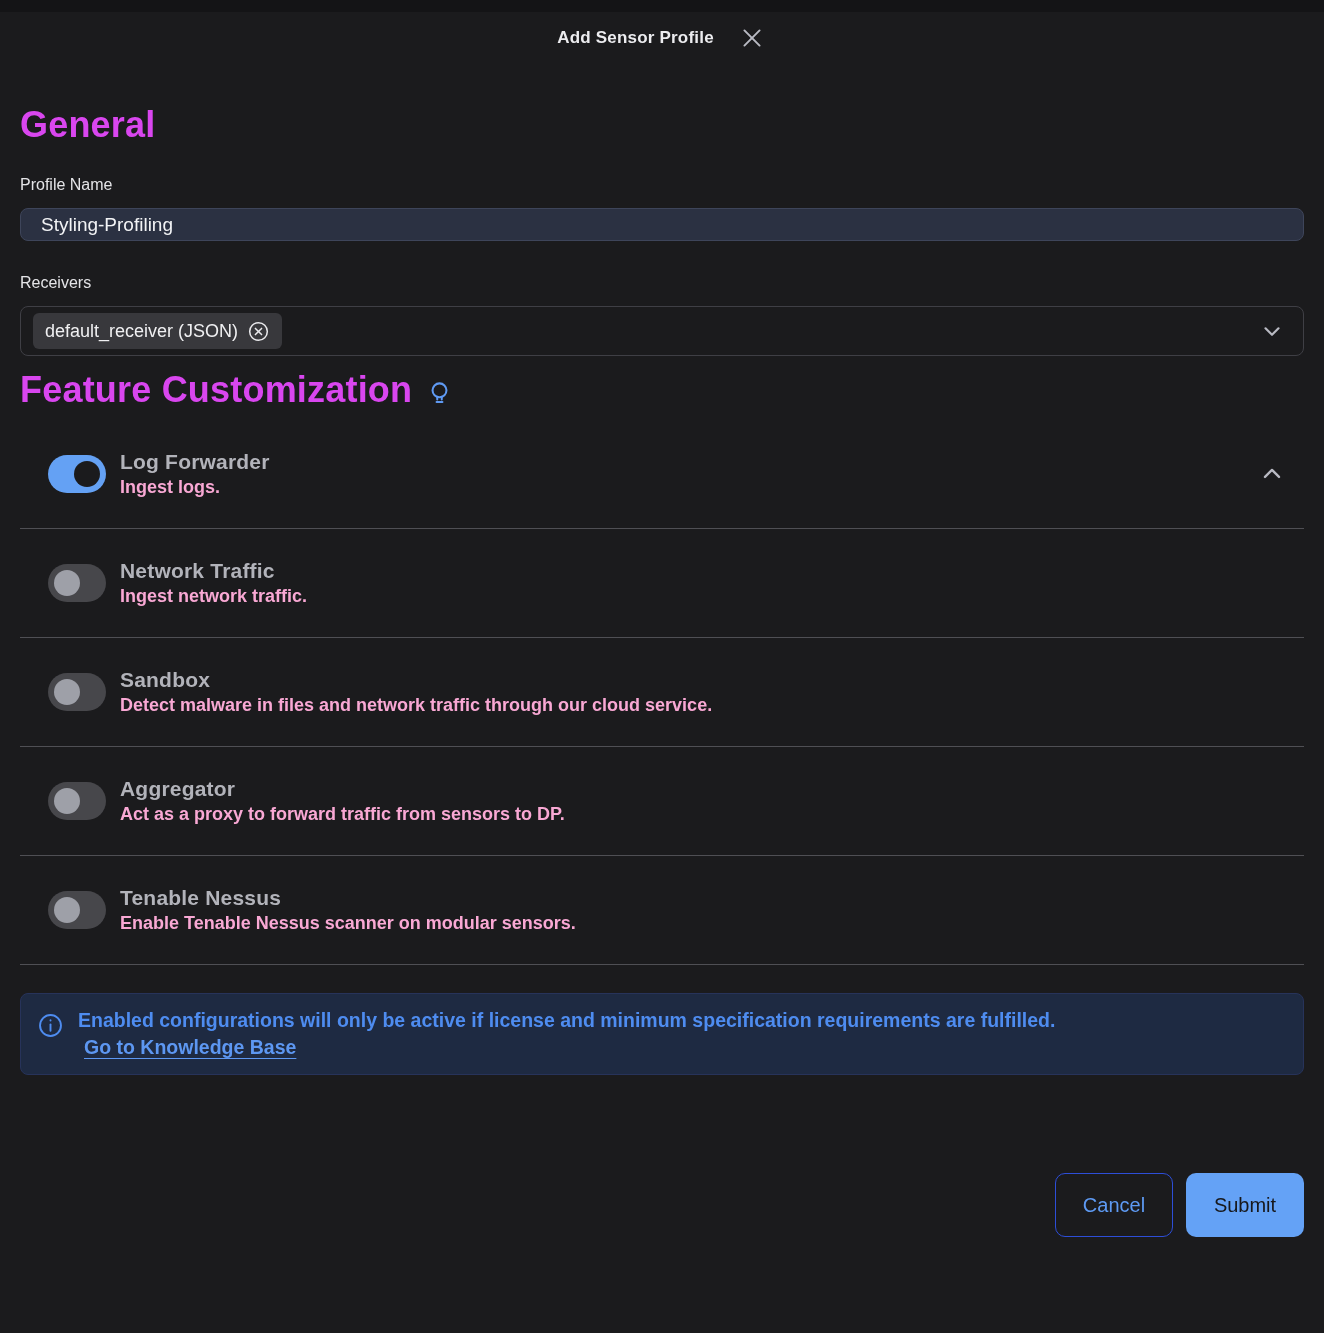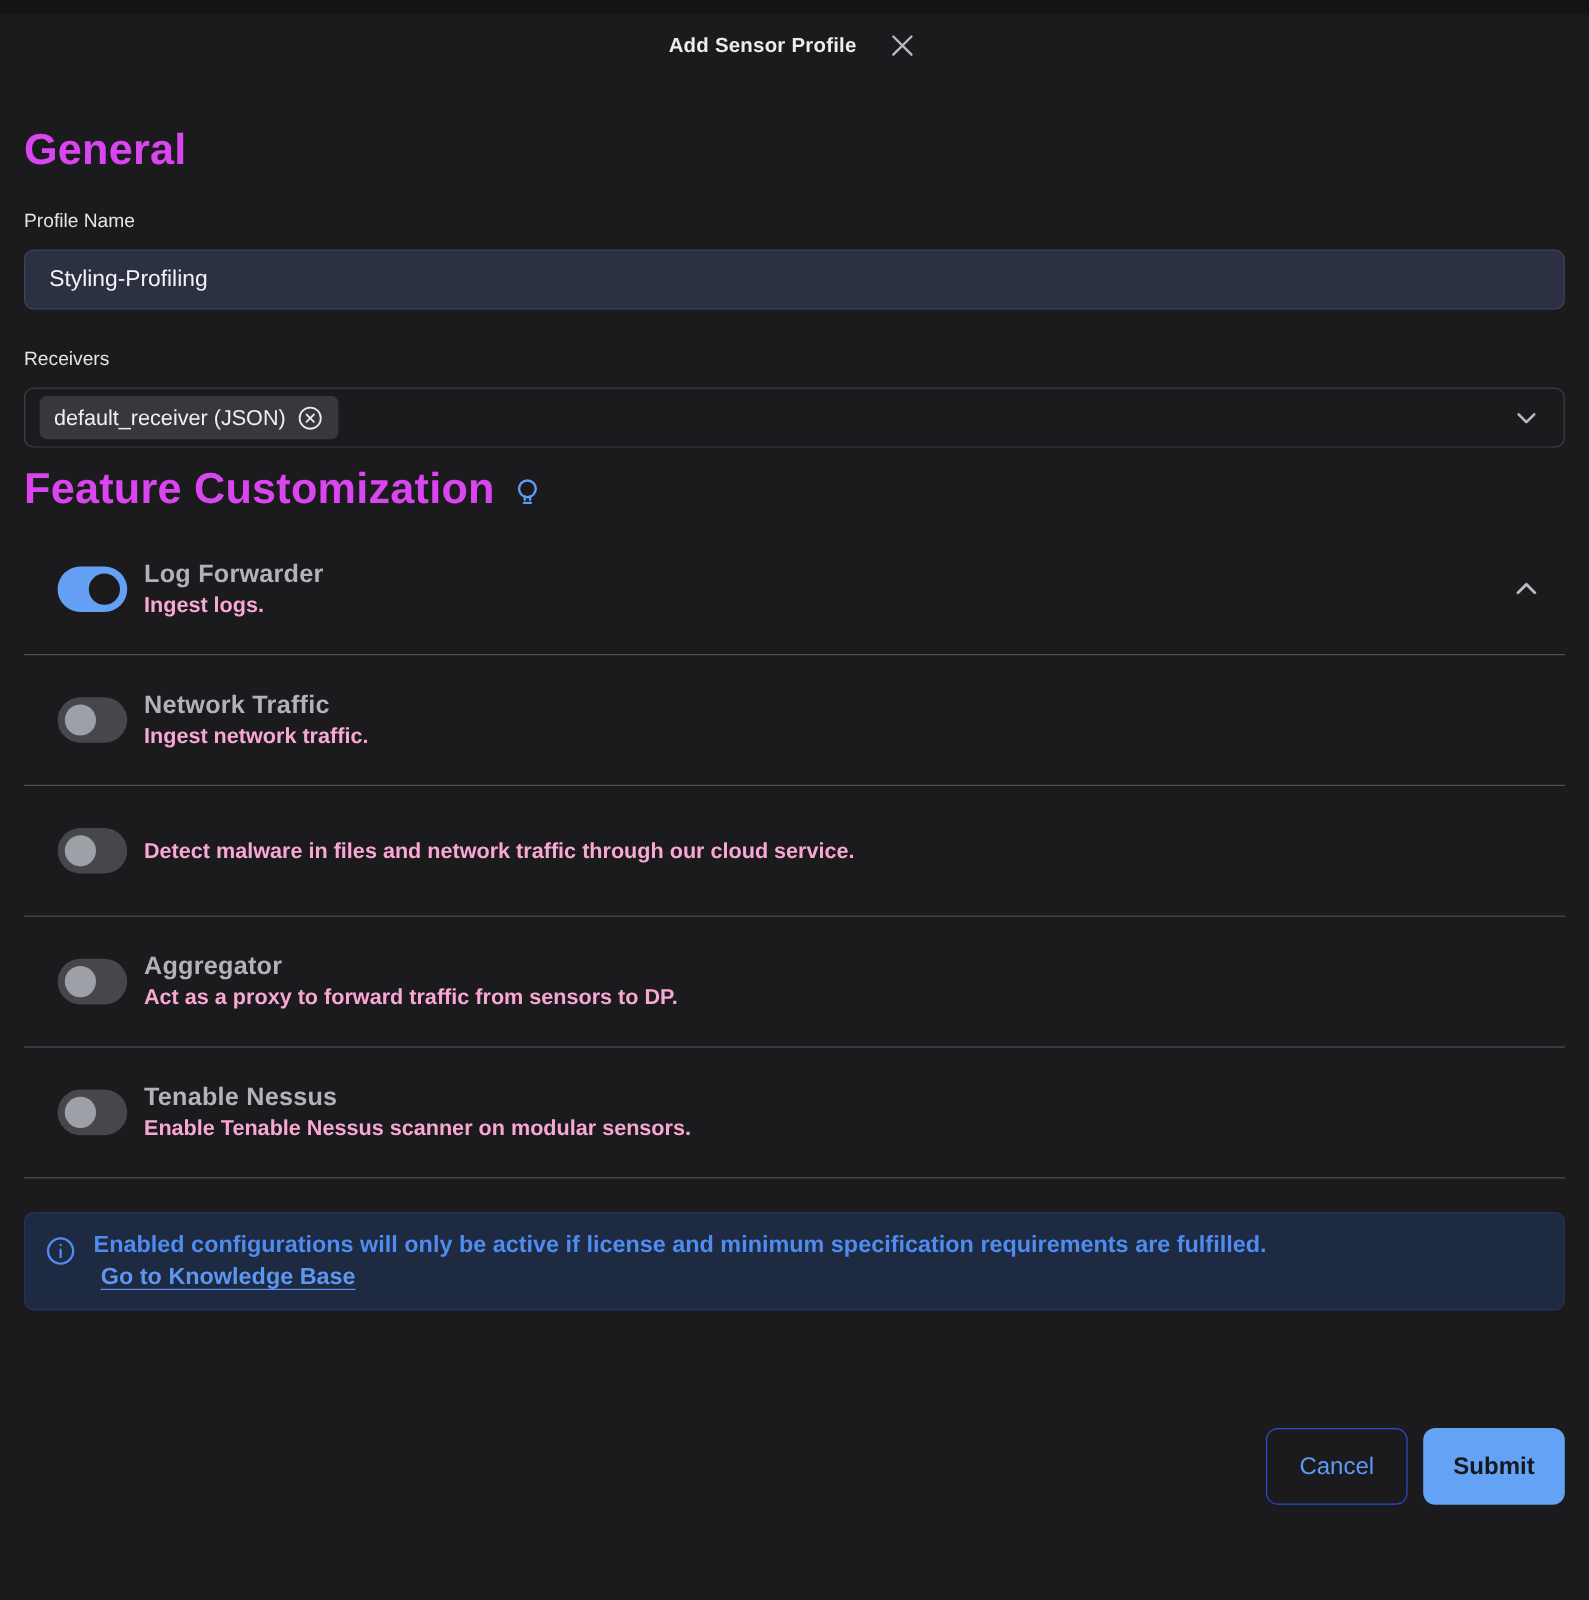--- a/index.html
+++ b/index.html
@@ -25,21 +25,21 @@
   .fc-heading-row { margin-top:15px; display:flex; align-items:center; gap:14px; }
   .fc-heading-row .section-heading { margin-top:0; line-height:38px; }
   .bulb { margin-top:6px; }
 
   
   .field-label { margin-top:32px; font-size:16px; line-height:20px; font-weight:400; color:#e4e4e7; }
   .field-label.receivers { }
 
   
   .text-input {
-    margin-top:13px; width:100%; height:50px;
+    margin-top:13px; width:100%; height:33px;
     background:#2b3142; border:1px solid #3e455a; border-radius:8px;
     color:#f2f3f5; font-size:19px; font-family:"Liberation Sans",sans-serif;
     padding:0 20px; outline:none; display:block;
   }
 
   
   .select-box {
     margin-top:13px; width:100%; height:50px;
     border:1px solid #3f3f45; border-radius:8px; background:transparent;
     display:flex; align-items:center; justify-content:space-between;
@@ -88,21 +88,21 @@
   .info-icon { flex:0 0 auto; margin-top:5px; }
   .info-icon svg { stroke:#4e8cf0; }
   .banner-text { font-size:19.5px; line-height:27px; }
   .banner-message { color:#4e8cf0; font-weight:600; }
   .banner-link { display:inline-block; margin-left:6px; color:#5d97f2; font-weight:600; text-decoration:underline; text-underline-offset:4px; cursor:pointer; }
 
   
   .footer { margin-top:98px; display:flex; justify-content:flex-end; gap:13px; }
   .btn { height:64px; min-width:118px; border-radius:10px; font-size:20px; font-family:"Liberation Sans",sans-serif; cursor:pointer; padding:0 24px; }
   .btn-cancel { background:transparent; border:1.5px solid #2d4ed8; color:#5e9af3; }
-  .btn-submit { background:#64a2f6; border:none; color:#17181b; font-weight:700; }
+  .btn-submit { background:#64a2f6; border:none; color:#17181b; font-weight:400; }
 </style>
 </head>
 <body>
 
 <div class="top-strip"></div>
 <div class="content">
 
   <div class="modal-header">
     <div class="modal-title">Add Sensor Profile</div>
     <button class="close-btn">
@@ -179,20 +179,21 @@
         <div class="feature-name">Network Traffic</div>
         <div class="feature-desc">Ingest network traffic.</div>
       </div>
     </div>
 
     <div class="feature-row">
       <button class="toggle off">
           <span class="knob"></span>
         </button>
       <div class="feature-text">
+        <div class="feature-name">Sandbox</div>
         <div class="feature-desc">Detect malware in files and network traffic through our cloud service.</div>
       </div>
     </div>
 
 
     <div class="feature-row">
       <button class="toggle off">
           <span class="knob"></span>
         </button>
       <div class="feature-text">

